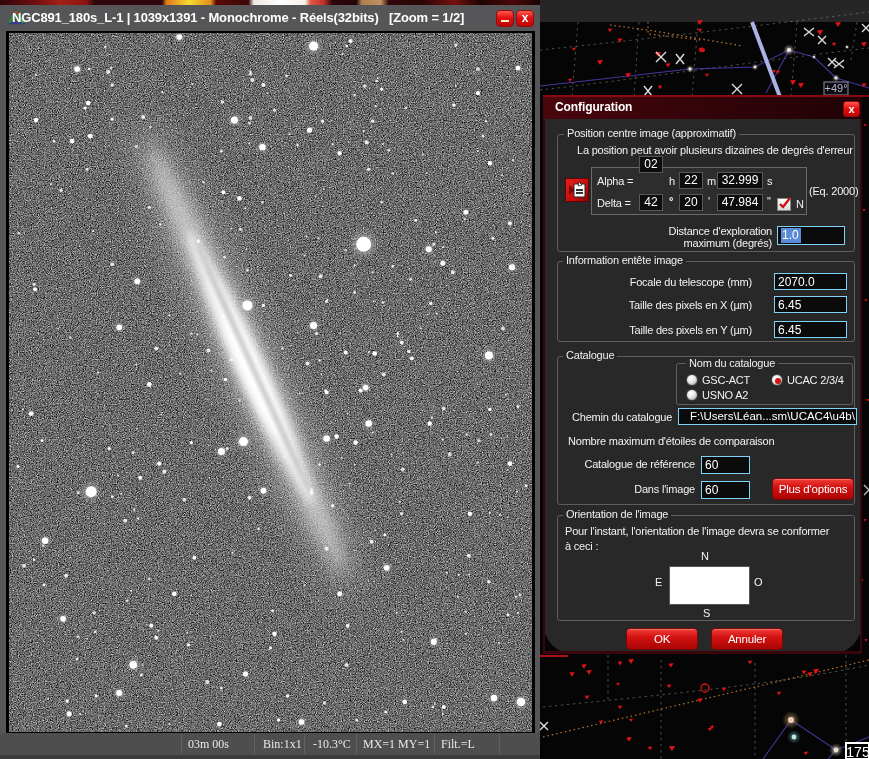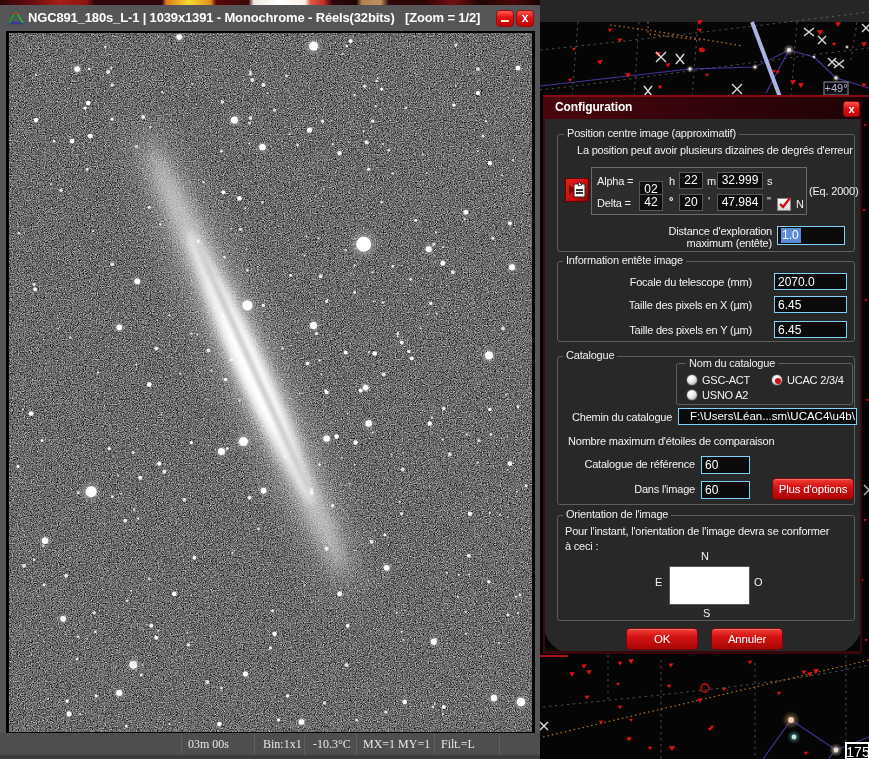--- a/index.html
+++ b/index.html
@@ -3,21 +3,21 @@
 <style>
 * { margin:0; padding:0; box-sizing:border-box; }
 html,body { width:869px; height:759px; background:#000; overflow:hidden;
   font-family:"Liberation Sans", sans-serif; }
 #page { position:relative; width:869px; height:759px; }
 .abs { position:absolute; }
 
 
 #win { left:0; top:5px; width:540px; height:754px; background:#565658; }
 #titlebar { left:0; top:0; width:540px; height:26px; }
-#title { left:28px; top:5px; color:#fff; font-size:13px; font-weight:bold; white-space:nowrap; letter-spacing:-0.15px; }
+#title { left:12px; top:5px; color:#fff; font-size:13px; font-weight:bold; white-space:nowrap; letter-spacing:-0.15px; }
 .wbtn { top:5px; width:18px; height:17px; border-radius:4px;
   background:linear-gradient(to bottom,#ff5a52 0%,#e31010 45%,#c00505 100%);
   border:1px solid #901010; color:#fff; text-align:center; }
 #btnmin { left:496px; }
 #btnx { left:516px; }
 #imgframe { left:6px; top:26px; width:529px; height:703px; background:#000; }
 #statusbar { left:0px; top:728px; width:540px; height:22px; background:#4e4e4e;
   color:#eaeaea; font-size:12px;font-family:Liberation Serif, serif; }
 #statusbar span { position:absolute; top:4px; }
 .sep { position:absolute; top:1px; width:1px; height:20px; background:#3a3a3a;
@@ -632,21 +632,21 @@
       <path d="M3 6 L9 11 L3 16 Z" fill="#7d0505"></path>
       <rect x="8" y="5" width="11" height="13" rx="1" fill="#fff" stroke="#222" stroke-width="1"></rect>
       <rect x="10" y="10" width="7" height="2" fill="#333"></rect>
       <rect x="10" y="13" width="7" height="2" fill="#333"></rect>
       <path d="M13 3 l3 3 l-4 1 Z" fill="#fff" stroke="#222" stroke-width="0.8"></path>
     </svg>
   </div>
 
   <div class="abs" style="left:48px;top:72px;width:216px;height:48px;border:1px solid #6a6a6a;background:#2d2d2d;"></div>
   <div class="lab" style="left:54px;top:80px;">Alpha =</div>
-  <div class="sfield" style="left:96px;top:86px;width:24px;height:17px;">02</div>
+  <div class="sfield" style="left:96px;top:61px;width:24px;height:17px;">02</div>
   <div class="lab" style="left:126px;top:80px;">h</div>
   <div class="sfield" style="left:136px;top:77px;width:24px;height:17px;">22</div>
   <div class="lab" style="left:164px;top:80px;">m</div>
   <div class="sfield" style="left:174px;top:77px;width:46px;height:17px;">32.999</div>
   <div class="lab" style="left:224px;top:80px;">s</div>
   <div class="lab" style="left:266px;top:90px;">(Eq. 2000)</div>
   <div class="lab" style="left:54px;top:102px;">Delta =</div>
   <div class="sfield" style="left:96px;top:99px;width:24px;height:17px;">42</div>
   <div class="lab" style="left:126px;top:100px;">°</div>
   <div class="sfield" style="left:136px;top:99px;width:24px;height:17px;">20</div>
@@ -657,21 +657,21 @@
 
   <div class="abs" style="left:234px;top:103px;width:14px;height:13px;
      background:linear-gradient(to bottom,#fff,#d8d8d8);border:1px solid #888;">
      <svg width="16" height="16" viewBox="0 0 16 16" style="position:absolute;left:-1px;top:-4px">
        <path d="M3 9 L6 12 L13 3" fill="none" stroke="#cc1016" stroke-width="2.4"></path>
         </svg>
   </div>
   <div class="lab" style="left:253px;top:103px;">N</div>
 
   <div class="lab" style="left:94px;top:130px;width:135px;text-align:right;">Distance d'exploration</div>
-  <div class="lab" style="left:94px;top:142px;width:135px;text-align:right;">maximum (entête)</div>
+  <div class="lab" style="left:94px;top:142px;width:135px;text-align:right;">maximum (degrés)</div>
   <div class="field" style="left:234px;top:131px;width:68px;height:19px;"><span style="background:#5b8cd8;padding:0 2px 1px 1px;">1.0</span></div>
 
   <div class="group" style="left:14px;top:166px;width:298px;height:81px;"></div>
   <div class="glab" style="left:20px;top:159px;">Information entête image</div>
   <div class="lab" style="left:84px;top:181px;width:125px;text-align:right;">Focale du telescope (mm)</div>
   <div class="field" style="left:231px;top:178px;width:73px;height:17px;">2070.0</div>
   <div class="lab" style="left:84px;top:204px;width:125px;text-align:right;">Taille des pixels en X (µm)</div>
   <div class="field" style="left:231px;top:201px;width:73px;height:17px;">6.45</div>
   <div class="lab" style="left:84px;top:229px;width:125px;text-align:right;">Taille des pixels en Y (µm)</div>
   <div class="field" style="left:231px;top:226px;width:73px;height:17px;">6.45</div>

